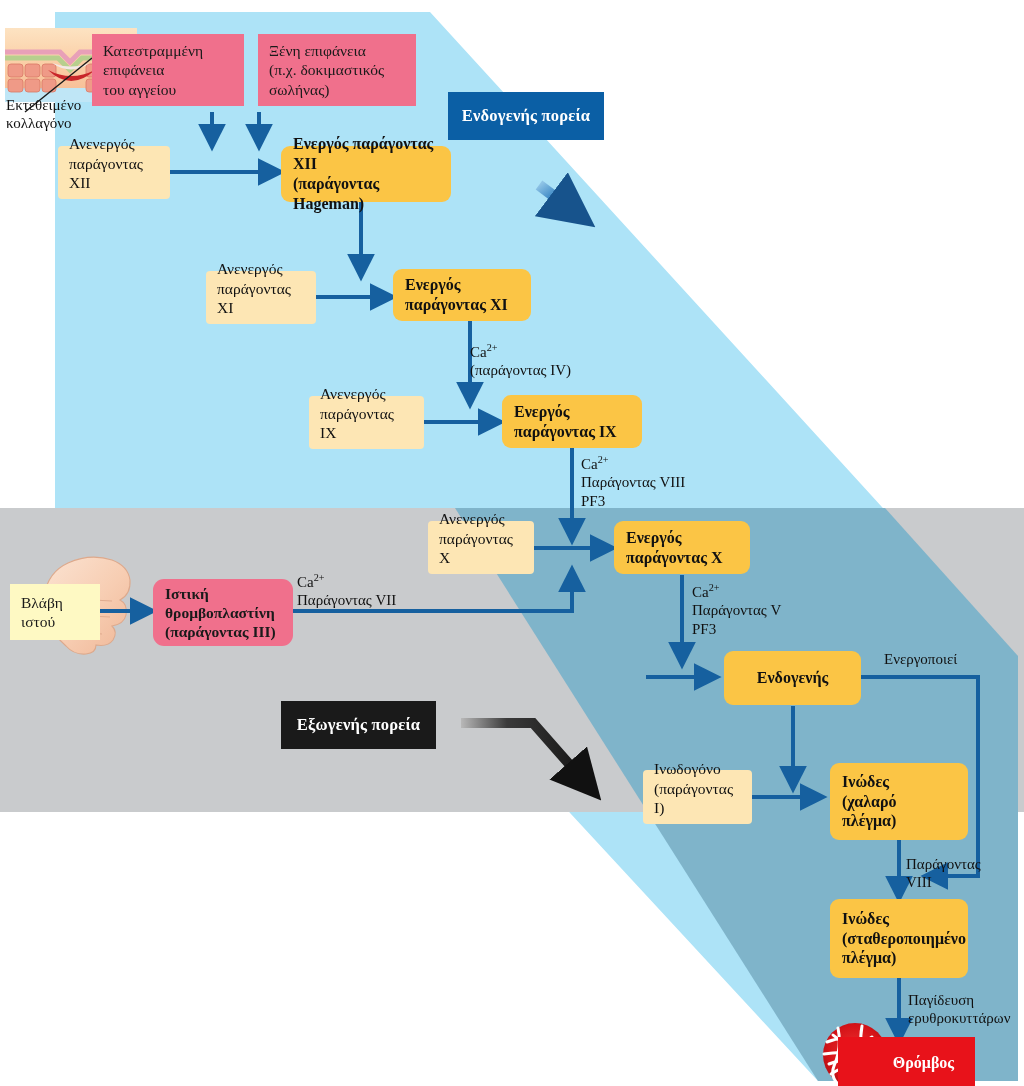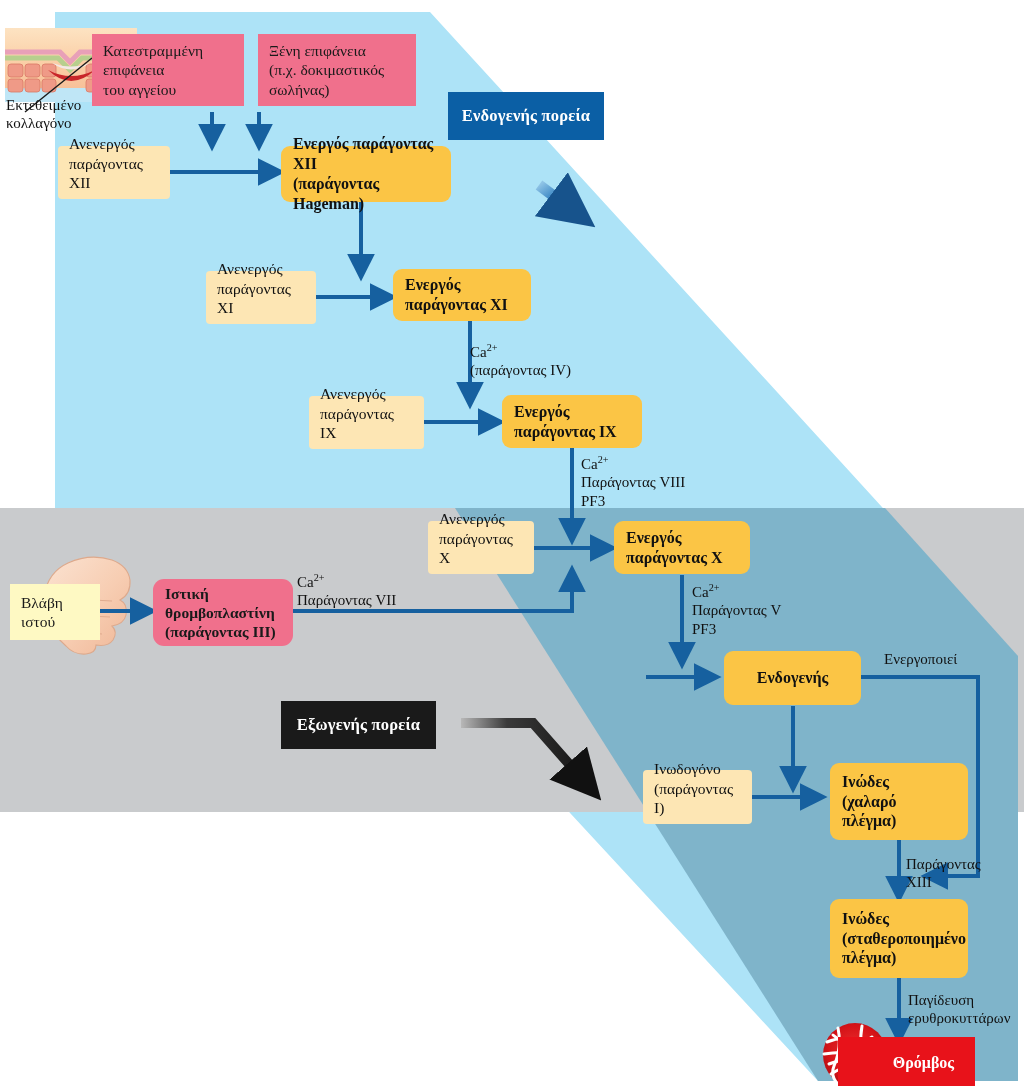--- a/index.html
+++ b/index.html
@@ -299,21 +299,21 @@
   <div class="caption" style="left:470px; top:342px;"><span>Ca</span><sup>2+</sup><br><span>(παράγοντας IV)</span></div>
 
   <div class="caption" style="left:581px; top:454px;"><span>Ca</span><sup>2+</sup><br><span>Παράγοντας VIII</span><br><span>PF3</span></div>
 
   <div class="caption" style="left:297px; top:572px;"><span>Ca</span><sup>2+</sup><br><span>Παράγοντας VII</span></div>
 
   <div class="caption" style="left:692px; top:582px;"><span>Ca</span><sup>2+</sup><br><span>Παράγοντας V</span><br><span>PF3</span></div>
 
   <div class="caption" style="left:884px; top:650px;"><span>Ενεργοποιεί</span></div>
 
-  <div class="caption" style="left:906px; top:855px;"><span>Παράγοντας</span><br><span>XIII</span></div>
+  <div class="caption" style="left:906px; top:855px;"><span>Παράγοντας</span><br><span>VIII</span></div>
 
   <div class="caption" style="left:908px; top:991px;"><span>Παγίδευση</span><br><span>ερυθροκυττάρων</span></div>
 
   <div class="node pinkflat" style="left:92px; top:34px; width:152px; height:72px;">
     <span class="ln multiline">Κατεστραμμένη<br>επιφάνεια<br>του αγγείου</span>
   </div>
 
   <div class="node pinkflat" style="left:258px; top:34px; width:158px; height:72px;">
     <span class="ln multiline">Ξένη επιφάνεια<br>(π.χ. δοκιμαστικός<br>σωλήνας)</span>
   </div>

